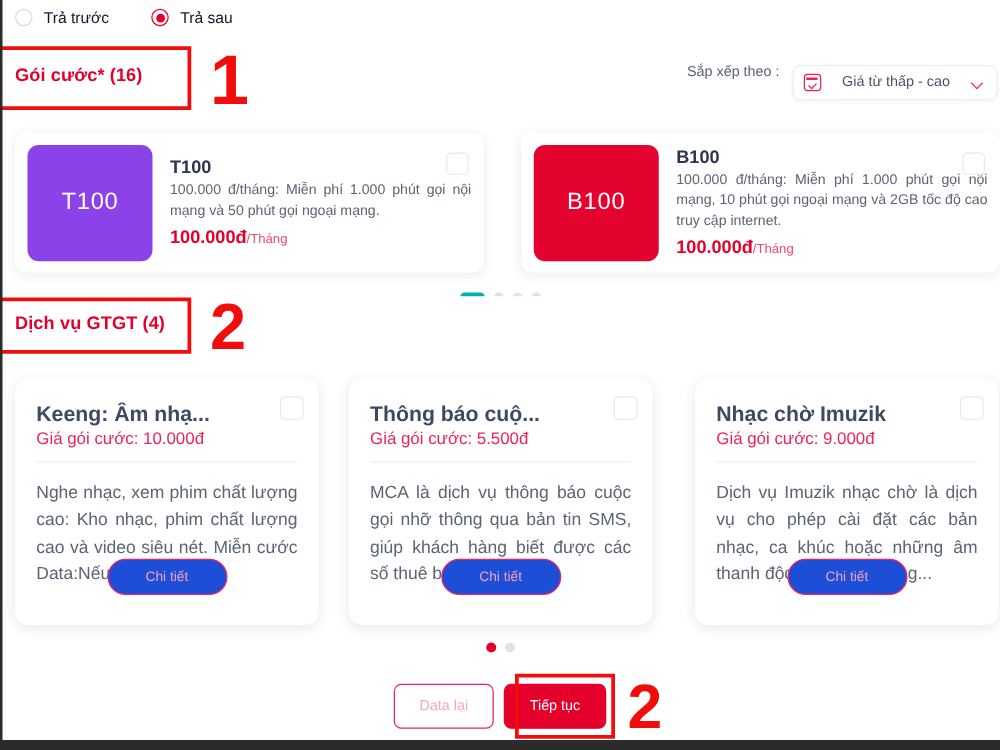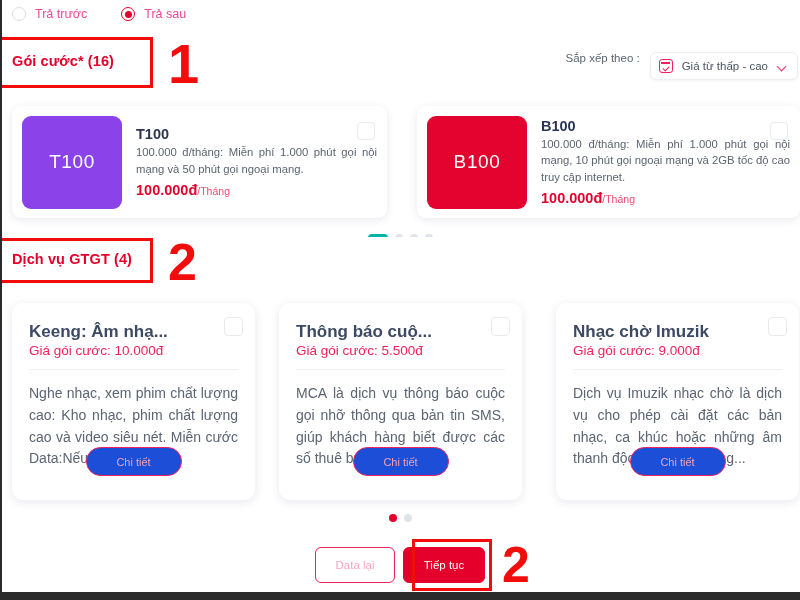--- a/index.html
+++ b/index.html
@@ -34,21 +34,21 @@
   .radio-circle {
     width: 14px; height: 14px; border-radius: 50%;
     border: 1.5px solid #d9dde3; background: #fff;
     display: flex; align-items: center; justify-content: center;
   }
   .radio-circle.on { border-color: #e4002b; }
   .radio-circle.on::after {
     content: ""; display: block;
     width: 7px; height: 7px; border-radius: 50%; background: #e4002b;
   }
-  .radio-label { font-size: 12.5px; color: #ec4899; }
+  .radio-label { font-size: 12.5px; color: #0f172a; }
 
   
   .section-band {
     position: absolute; left: 0; width: 800px;
     background: #ffffff;
   }
   .section-title {
     font-size: 14.5px; font-weight: bold; color: #e4002b;
     letter-spacing: .1px; white-space: nowrap;
   }
@@ -64,21 +64,21 @@
     font-weight: bold; color: #f20d0d; line-height: 1;
   }
 
   
   .sort-wrap {
     position: absolute; right: 2px; top: 52px;
     display: flex; align-items: flex-start; gap: 10px;
   }
   .sort-label { font-size: 11.5px; color: #5b6472; white-space: nowrap; }
   .sort-select {
-    display: flex; align-items: center; gap: 9px;
+    display: flex; align-items: center; gap: 17px;
     border: 1px solid #eceef2; border-radius: 6px;
     background: #fff; padding: 6px 10px 6px 8px;
     box-shadow: 0 1px 3px rgba(30,40,70,.05);
     min-width: 128px;
   }
   .sort-ico {
     width: 14px; height: 14px; flex: none;
     border: 1.6px solid #f0215c; border-radius: 3px;
     position: relative;
   }

